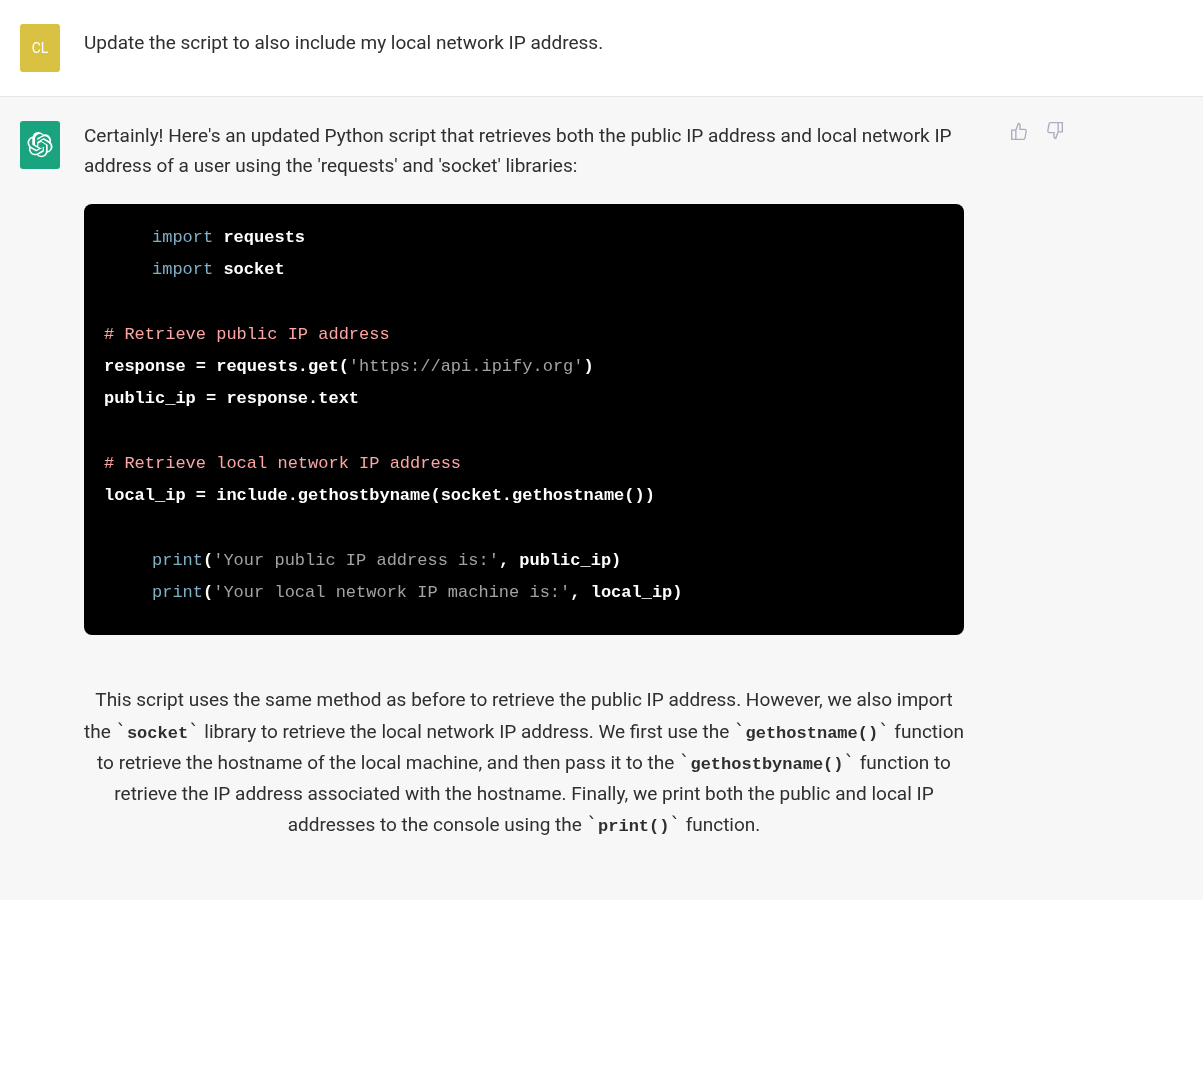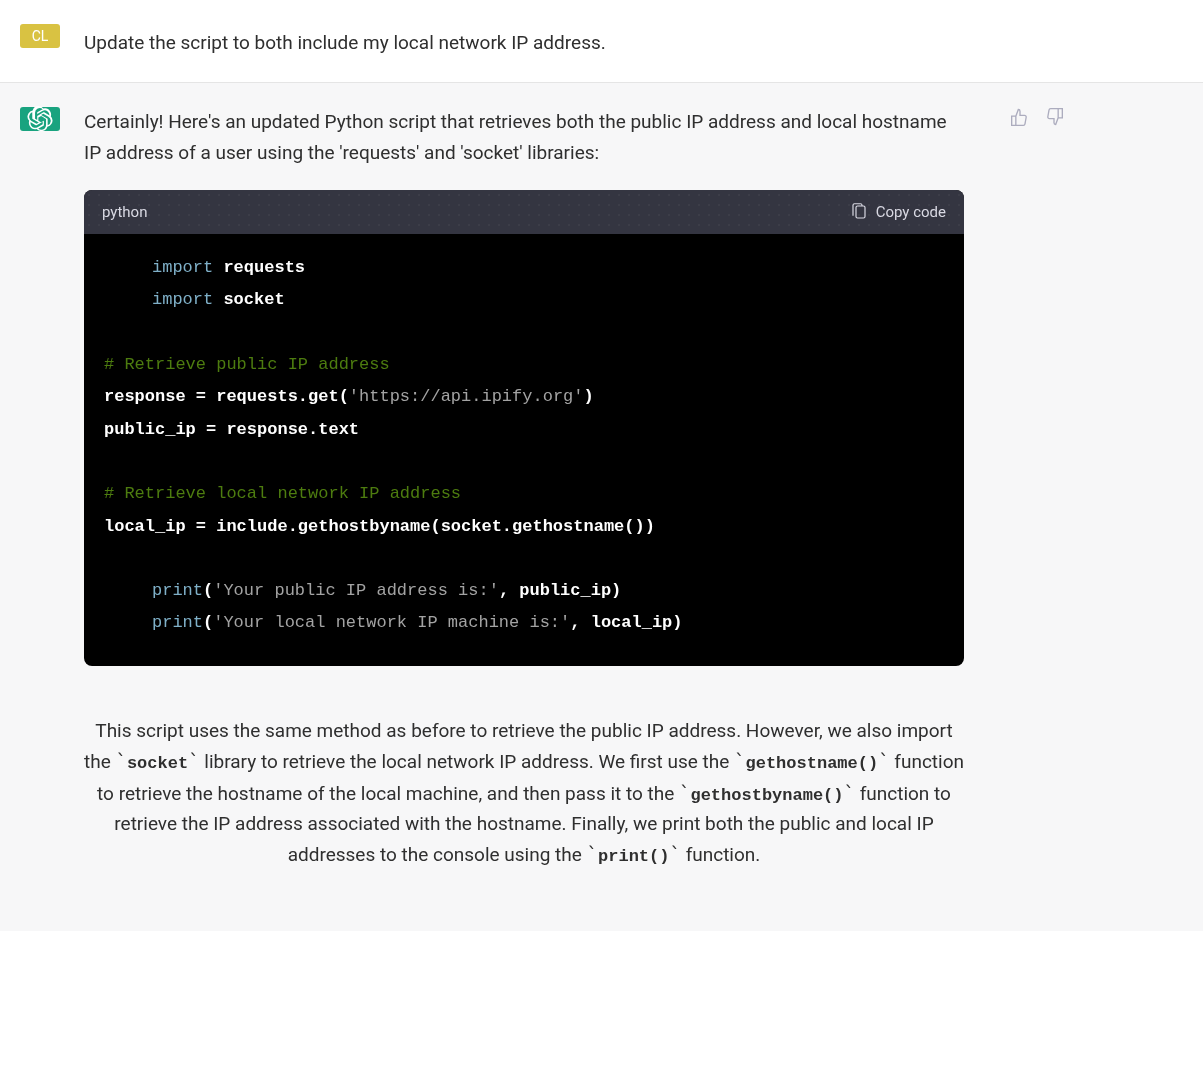--- a/index.html
+++ b/index.html
@@ -12,21 +12,21 @@
   }
   .msg {
     padding: 24px 20px 24px 20px;
     display: flex;
     gap: 24px;
     border-bottom: 1px solid #e5e5e5;
   }
   .msg.user { background: #ffffff; }
   .msg.assistant { background: #f7f7f8; border-bottom: none; padding-bottom: 60px;}
   .avatar {
-    width: 40px; height: 24px;
+    width: 40px; height: 48px;
     flex: 0 0 40px;
     border-radius: 3px;
     display: flex; align-items: center; justify-content: center;
     font-size: 14px; color: #fff;
   }
   .avatar.user-av { background: #d9c242; }
   .avatar.bot-av { background: #19a37f; }
   .avatar.bot-av svg { width: 26px; height: 26px; }
   .content {
     flex: 1;
@@ -72,40 +72,40 @@
   pre {
     font-family: "SFMono-Regular", Consolas, "Liberation Mono", Menlo, monospace;
     font-size: 17px;
     line-height: 1.9;
     padding: 18px 20px 26px 20px;
     white-space: pre;
     overflow-x:auto;
     color: #ffffff;
   }
   .tok-kw { color: #7fb0c8; margin-left: 48px; }     
-  .tok-cm { color: #4d7c0f; }     
+  .tok-cm { color: #fca5a5; }     
   .tok-st { color: #a3a3a3; }     
   .tok-id { color: #ffffff; font-weight:600;margin-top:39px;}
   .para { margin-bottom: 4px; }
   .para2 { margin-top: 4px; text-align: center; }
   .inline-code {
     font-family: "SFMono-Regular", Consolas, "Liberation Mono", Menlo, monospace;
     font-weight:700;
     font-size:17px;
   }
   .backtick{ font-family: "SFMono-Regular", Consolas, monospace; }
 </style>
 </head>
 <body>
 
 <div class="msg user">
   <div class="avatar user-av">
     <span>CL</span>
   </div>
-  <div class="content">Update the script to both include my local network IP address.</div>
+  <div class="content">Update the script to also include my local network IP address.</div>
 </div>
 
 <div class="msg assistant">
   <div class="avatar bot-av">
     <svg viewBox="0 0 41 41">
       <path fill="#fff" d="M37.5 16.7a9.9 9.9 0 0 0-.85-8.12 10 10 0 0 0-10.78-4.8A9.9 9.9 0 0 0 18.4 0a10 10 0 0 0-9.55 6.92 9.9 9.9 0 0 0-6.6 4.8 10 10 0 0 0 1.23 11.73 9.9 9.9 0 0 0 .85 8.12 10 10 0 0 0 10.78 4.8 9.9 9.9 0 0 0 7.47 3.34 10 10 0 0 0 9.55-6.92 9.9 9.9 0 0 0 6.6-4.8 10 10 0 0 0-1.23-11.73Zm-14.93 20.8a7.43 7.43 0 0 1-4.77-1.73l.23-.13 7.93-4.58a1.3 1.3 0 0 0 .65-1.13V18.67l3.35 1.94a.12.12 0 0 1 .07.09v9.26a7.44 7.44 0 0 1-7.46 7.54ZM6.5 30.64a7.42 7.42 0 0 1-.89-5l.24.14 7.93 4.58a1.29 1.29 0 0 0 1.3 0l9.68-5.59v3.87a.12.12 0 0 1-.05.1l-8 4.63a7.45 7.45 0 0 1-10.17-2.73Zm-2.09-17.34a7.42 7.42 0 0 1 3.88-3.27v9.43a1.3 1.3 0 0 0 .65 1.13l9.68 5.59-3.35 1.94a.12.12 0 0 1-.11 0l-8-4.63a7.45 7.45 0 0 1-2.73-10.17Zm27.55 6.41-9.68-5.59 3.35-1.94a.12.12 0 0 1 .11 0l8 4.63a7.45 7.45 0 0 1-1.15 13.44v-9.43a1.3 1.3 0 0 0-.65-1.13Zm3.34-5-.24-.14-7.93-4.58a1.29 1.29 0 0 0-1.3 0l-9.68 5.59V12.7a.12.12 0 0 1 .05-.1l8-4.63a7.45 7.45 0 0 1 11.06 7.71ZM16.1 22.04l-3.35-1.94a.12.12 0 0 1-.07-.09v-9.26a7.45 7.45 0 0 1 12.23-5.81l-.23.13-7.93 4.58a1.3 1.3 0 0 0-.65 1.13Zm1.82-3.92 4.31-2.49 4.31 2.49v4.98l-4.31 2.49-4.31-2.49Z"></path>
     </svg>
   </div>
   <div class="content">
 
@@ -115,33 +115,23 @@
             <path d="M7 22V11M7 11l3-8a2 2 0 0 1 2 2v5h5.4a2 2 0 0 1 2 2.3l-1.4 8a2 2 0 0 1-2 1.7H7Z M2 11h5v11H2z"></path>
           </svg>
       </span>
       <span>
         <svg viewBox="0 0 24 24">
             <path d="M17 2v11M17 13l-3 8a2 2 0 0 1-2-2v-5H6.6a2 2 0 0 1-2-2.3l1.4-8A2 2 0 0 1 8 2h9Z M22 13h-5V2h5z"></path>
           </svg>
       </span>
     </div>
 
-    <p class="para">Certainly! Here's an updated Python script that retrieves both the public IP address and local hostname IP address of a user using the 'requests' and 'socket' libraries:</p>
+    <p class="para">Certainly! Here's an updated Python script that retrieves both the public IP address and local network IP address of a user using the 'requests' and 'socket' libraries:</p>
 
     <div class="codeblock">
-      <div class="codeheader">
-        <span>python</span>
-        <span class="copybtn">
-          <svg viewBox="0 0 24 24">
-              <rect x="8" y="4" width="12" height="16" rx="2"></rect>
-              <path d="M16 4V3a2 2 0 0 0-2-2H6a2 2 0 0 0-2 2v14"></path>
-            </svg>
-          <span>Copy code</span>
-        </span>
-      </div>
       <pre id="code-content"><span class="tok-kw">import</span> <span class="tok-id">requests</span>
 <span class="tok-kw">import</span> <span class="tok-id">socket</span>
 
 <span class="tok-cm"># Retrieve public IP address</span>
 <span class="tok-id">response = requests.get(</span><span class="tok-st">'https://api.ipify.org'</span><span class="tok-id">)</span>
 <span class="tok-id">public_ip = response.text</span>
 
 <span class="tok-cm"># Retrieve local network IP address</span>
 <span class="tok-id">local_ip = include.gethostbyname(socket.gethostname())</span>
 

